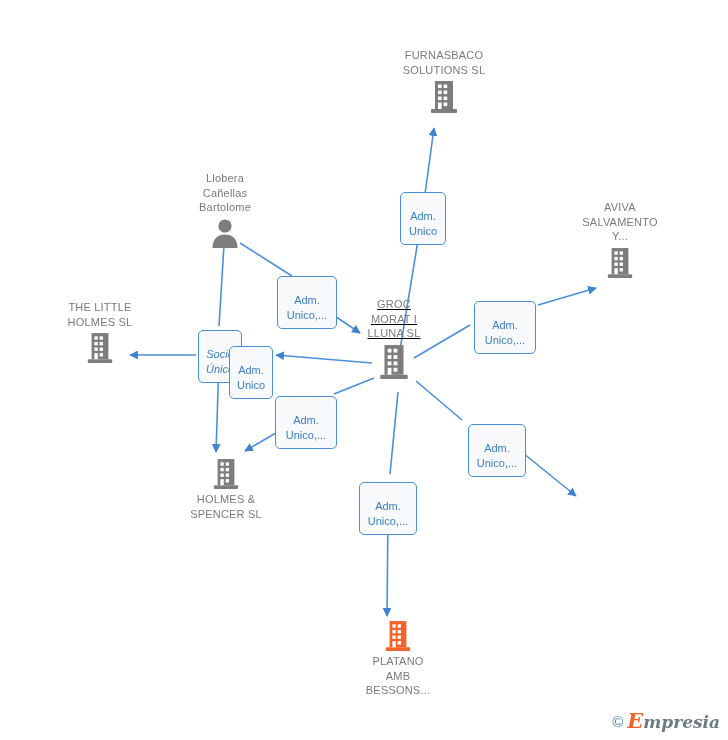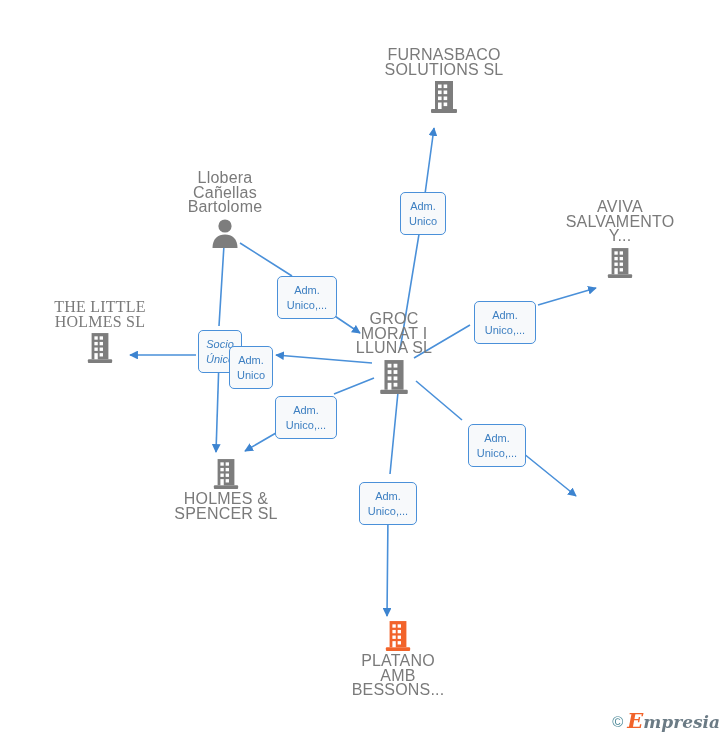--- a/index.html
+++ b/index.html
@@ -25,21 +25,21 @@
     height: 740px;
   }
   .node {
     position: absolute;
     width: 140px;
     margin-left: -70px;
     text-align: center;
     z-index: 3;
   }
   .node-label {
-    font-size: 16px;
+    font-size: 11px;
     line-height: 14.5px;
     color: #7a7a7a;
     letter-spacing: 0.2px;
     white-space: pre-line;
   }
   .node-icon {
     display: block;
     margin: 0 auto;
   }
   .node.below .node-label {
@@ -51,21 +51,21 @@
   .edge-label {
     position: absolute;
     z-index: 5;
     background: #f7f9fb;
     border: 1.4px solid #4a90d9;
     border-radius: 5px;
     color: #3d7fc1;
     font-size: 11px;
     line-height: 15px;
     text-align: center;
-    padding: 6px 7px 5px 7px;
+    padding: 16px 7px 5px 7px;
     white-space: pre-line;
     box-sizing: border-box;
   }
   #watermark {
     position: absolute;
     right: 8px;
     bottom: 6px;
     display: flex;
     align-items: center;
     gap: 4px;
@@ -161,39 +161,39 @@
       <rect x="14.6" y="4.5" width="3.6" height="3.6" fill="#fff"></rect>
       <rect x="9" y="10.5" width="3.6" height="3.6" fill="#fff"></rect>
       <rect x="14.6" y="10.5" width="3.6" height="3.6" fill="#fff"></rect>
       <rect x="9" y="16.5" width="3.6" height="3.6" fill="#fff"></rect>
       <rect x="14.6" y="16.5" width="3.6" height="3.6" fill="#fff"></rect>
       <rect x="9" y="22.5" width="3.6" height="6.5" fill="#fff"></rect>
       <rect x="14.6" y="22.5" width="3.6" height="3.6" fill="#fff"></rect>
     </svg>
   </div>
 
-  <div class="node above" style="left:394px; top:312px;">
+  <div class="node above" style="left:394px; top:297px;text-decoration:underline;">
     <div class="node-label">GROC
 MORAT I
 LLUNA  SL</div>
     <svg class="node-icon" width="32" height="36" viewBox="0 0 30 34">
       <rect x="6" y="1" width="18" height="28" fill="#7d7d7d"></rect>
       <rect x="2" y="29" width="26" height="4" rx="1" fill="#7d7d7d"></rect>
       <rect x="9" y="4.5" width="3.6" height="3.6" fill="#fff"></rect>
       <rect x="14.6" y="4.5" width="3.6" height="3.6" fill="#fff"></rect>
       <rect x="9" y="10.5" width="3.6" height="3.6" fill="#fff"></rect>
       <rect x="14.6" y="10.5" width="3.6" height="3.6" fill="#fff"></rect>
       <rect x="9" y="16.5" width="3.6" height="3.6" fill="#fff"></rect>
       <rect x="14.6" y="16.5" width="3.6" height="3.6" fill="#fff"></rect>
       <rect x="9" y="22.5" width="3.6" height="6.5" fill="#fff"></rect>
       <rect x="14.6" y="22.5" width="3.6" height="3.6" fill="#fff"></rect>
     </svg>
   </div>
 
-  <div class="node above" style="left:100px; top:300px;font-family:Liberation Serif, serif;">
+  <div class="node above" style="left:100px; top:300px;">
     <div class="node-label">THE LITTLE
 HOLMES  SL</div>
     <svg class="node-icon" width="28" height="32" viewBox="0 0 30 34">
       <rect x="6" y="1" width="18" height="28" fill="#7d7d7d"></rect>
       <rect x="2" y="29" width="26" height="4" rx="1" fill="#7d7d7d"></rect>
       <rect x="9" y="4.5" width="3.6" height="3.6" fill="#fff"></rect>
       <rect x="14.6" y="4.5" width="3.6" height="3.6" fill="#fff"></rect>
       <rect x="9" y="10.5" width="3.6" height="3.6" fill="#fff"></rect>
       <rect x="14.6" y="10.5" width="3.6" height="3.6" fill="#fff"></rect>
       <rect x="9" y="16.5" width="3.6" height="3.6" fill="#fff"></rect>

